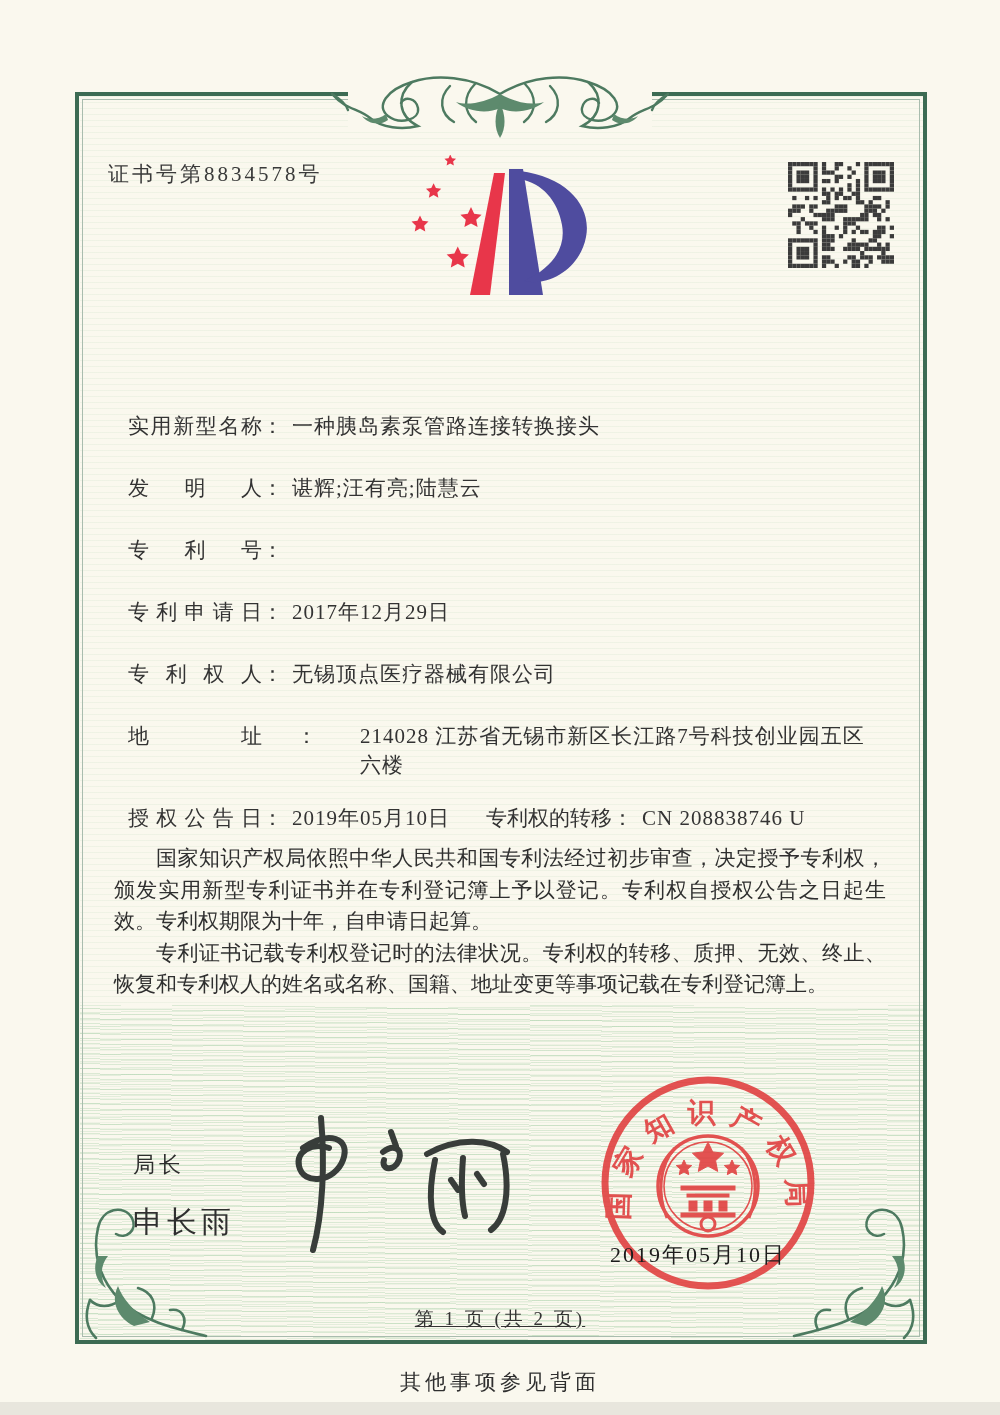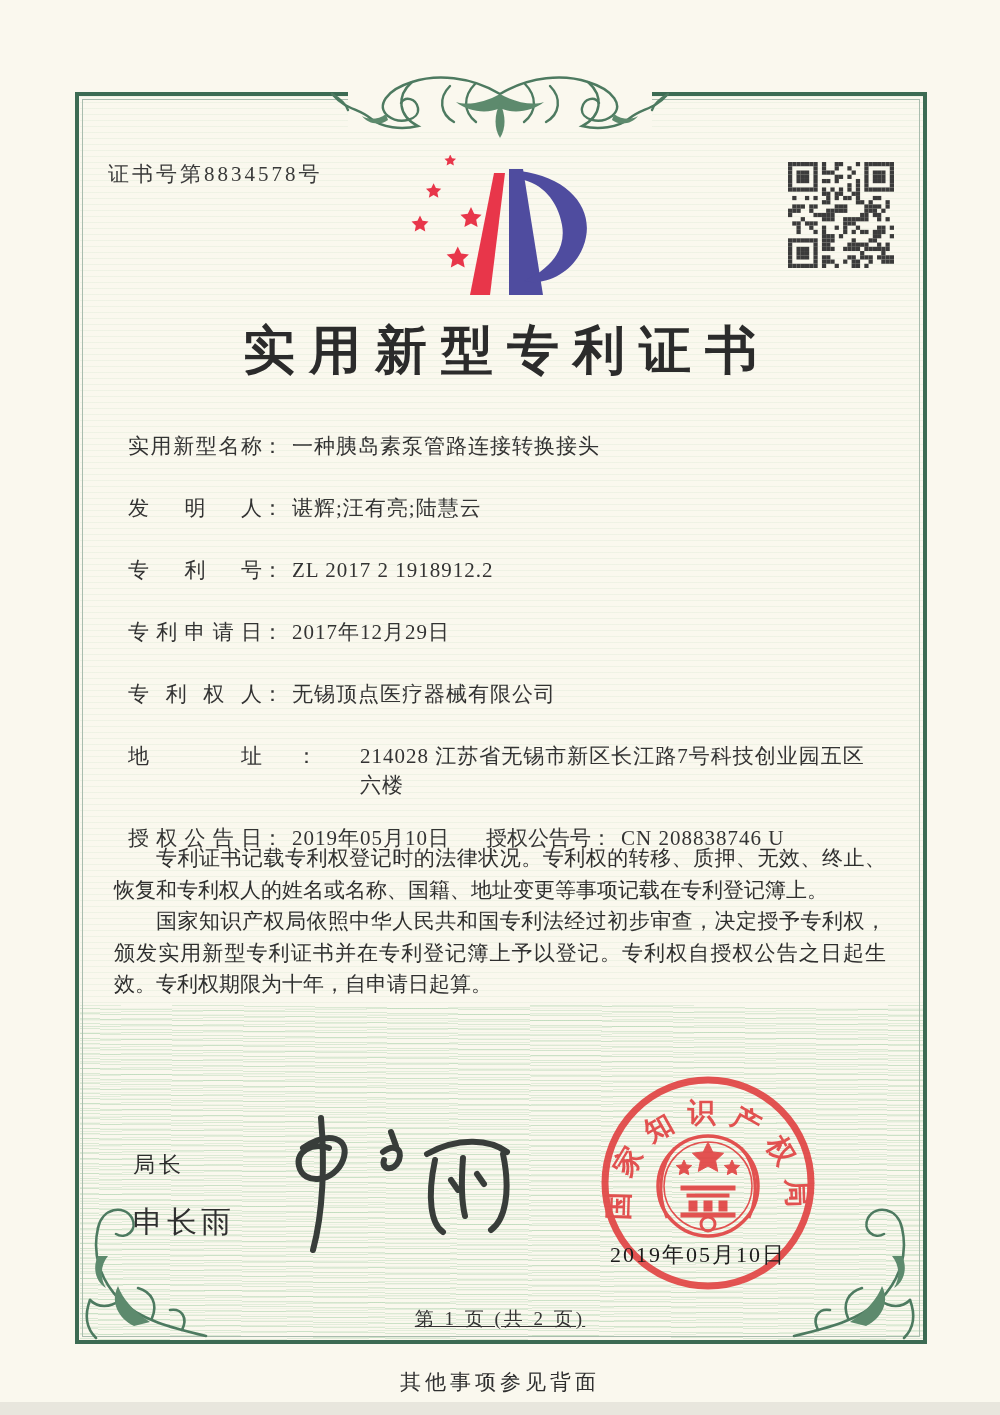--- a/index.html
+++ b/index.html
@@ -43,21 +43,21 @@
     position:absolute;left:108px;top:160px;
     font-size:21px;letter-spacing:3px;color:#3a3a3a;
   }
   .logo{position:absolute;left:408px;top:155px;width:185px;height:150px;}
   .qr{position:absolute;left:788px;top:162px;width:106px;height:106px;}
   .title{
     position:absolute;left:0;top:316px;width:100%;
     text-align:center;font-size:52px;font-weight:700;
     letter-spacing:14px;color:#2b2b2b;text-indent:14px;
   }
-  .fields{position:absolute;left:128px;top:432px;width:744px;font-size:21px;color:#333;}
+  .fields{position:absolute;left:128px;top:412px;width:744px;font-size:21px;color:#333;}
   .frow{display:flex;align-items:flex-start;margin-bottom:33px;line-height:29px;}
   .flabel{
     display:inline-block;width:134px;flex:0 0 134px;
     text-align:justify;text-align-last:justify;
   }
   .fcolon{flex:0 0 auto;margin-right:9px;}
   .fvalue{flex:1 1 auto;letter-spacing:1px;}
   .addr-l2{display:block;}
   .grant-row{display:flex;margin-bottom:0;line-height:29px;}
   .grant-left{display:flex;width:358px;flex:0 0 358px;}
@@ -454,37 +454,35 @@
         <rect x="16.96" y="101.76" width="4.24" height="4.24" fill="#3b3b3b"></rect>
         <rect x="21.20" y="101.76" width="4.24" height="4.24" fill="#3b3b3b"></rect>
         <rect x="25.44" y="101.76" width="4.24" height="4.24" fill="#3b3b3b"></rect>
         <rect x="33.92" y="101.76" width="4.24" height="4.24" fill="#3b3b3b"></rect>
         <rect x="46.64" y="101.76" width="4.24" height="4.24" fill="#3b3b3b"></rect>
         <rect x="63.60" y="101.76" width="4.24" height="4.24" fill="#3b3b3b"></rect>
         <rect x="67.84" y="101.76" width="4.24" height="4.24" fill="#3b3b3b"></rect>
         <rect x="76.32" y="101.76" width="4.24" height="4.24" fill="#3b3b3b"></rect>
       </svg></div>
 
-  <div class="title">实用新型专利证书</div>
 
   <div class="fields">
     <div class="frow">
       <span class="flabel">实用新型名称</span>
         <span class="fcolon">：</span>
       <span class="fvalue">一种胰岛素泵管路连接转换接头</span>
     </div>
     <div class="frow">
       <span class="flabel">发明人</span>
         <span class="fcolon">：</span>
       <span class="fvalue">谌辉;汪有亮;陆慧云</span>
     </div>
     <div class="frow">
       <span class="flabel">专利号</span>
         <span class="fcolon">：</span>
-      <span class="fvalue">ZL 2017 2 1918912.2</span>
     </div>
     <div class="frow">
       <span class="flabel">专利申请日</span>
         <span class="fcolon">：</span>
       <span class="fvalue">2017年12月29日</span>
     </div>
     <div class="frow">
       <span class="flabel">专利权人</span>
         <span class="fcolon">：</span>
       <span class="fvalue">无锡顶点医疗器械有限公司</span>
@@ -494,30 +492,30 @@
         <span class="fcolon">：</span>
       <span class="fvalue"><span>214028  江苏省无锡市新区长江路7号科技创业园五区六楼</span></span>
     </div>
     <div class="grant-row">
       <div class="grant-left">
         <span class="flabel">授权公告日</span>
           <span class="fcolon">：</span>
         <span class="fvalue">2019年05月10日</span>
       </div>
       <div class="grant-right">
-        <span class="flabel2">授权公告号</span>
+        <span class="flabel2">专利权的转移</span>
           <span class="fcolon">：</span>
         <span class="fvalue">CN 208838746 U</span>
       </div>
     </div>
   </div>
 
   <div class="paras">
+    <p>国家知识产权局依照中华人民共和国专利法经过初步审查，决定授予专利权，颁发实用新型专利证书并在专利登记簿上予以登记。专利权自授权公告之日起生效。专利权期限为十年，自申请日起算。</p>
     <p>专利证书记载专利权登记时的法律状况。专利权的转移、质押、无效、终止、恢复和专利权人的姓名或名称、国籍、地址变更等事项记载在专利登记簿上。</p>
-    <p>国家知识产权局依照中华人民共和国专利法经过初步审查，决定授予专利权，颁发实用新型专利证书并在专利登记簿上予以登记。专利权自授权公告之日起生效。专利权期限为十年，自申请日起算。</p>
   </div>
 
   <div class="sig-title">局长</div>
   <div class="sig-name">申长雨</div>
 
   <svg class="signature-svg" viewBox="0 0 270 150">
     <g stroke="#383d3a" stroke-width="6" fill="none" stroke-linecap="round" stroke-linejoin="round">
       <path d="M48,40 C74,22 96,30 88,52 C80,74 48,78 44,58 C41,44 56,34 74,40"></path>
       <path d="M66,10 C70,55 68,105 58,142"></path>
       <path d="M128,44 C138,36 148,40 144,52 C139,64 126,62 129,52"></path>

